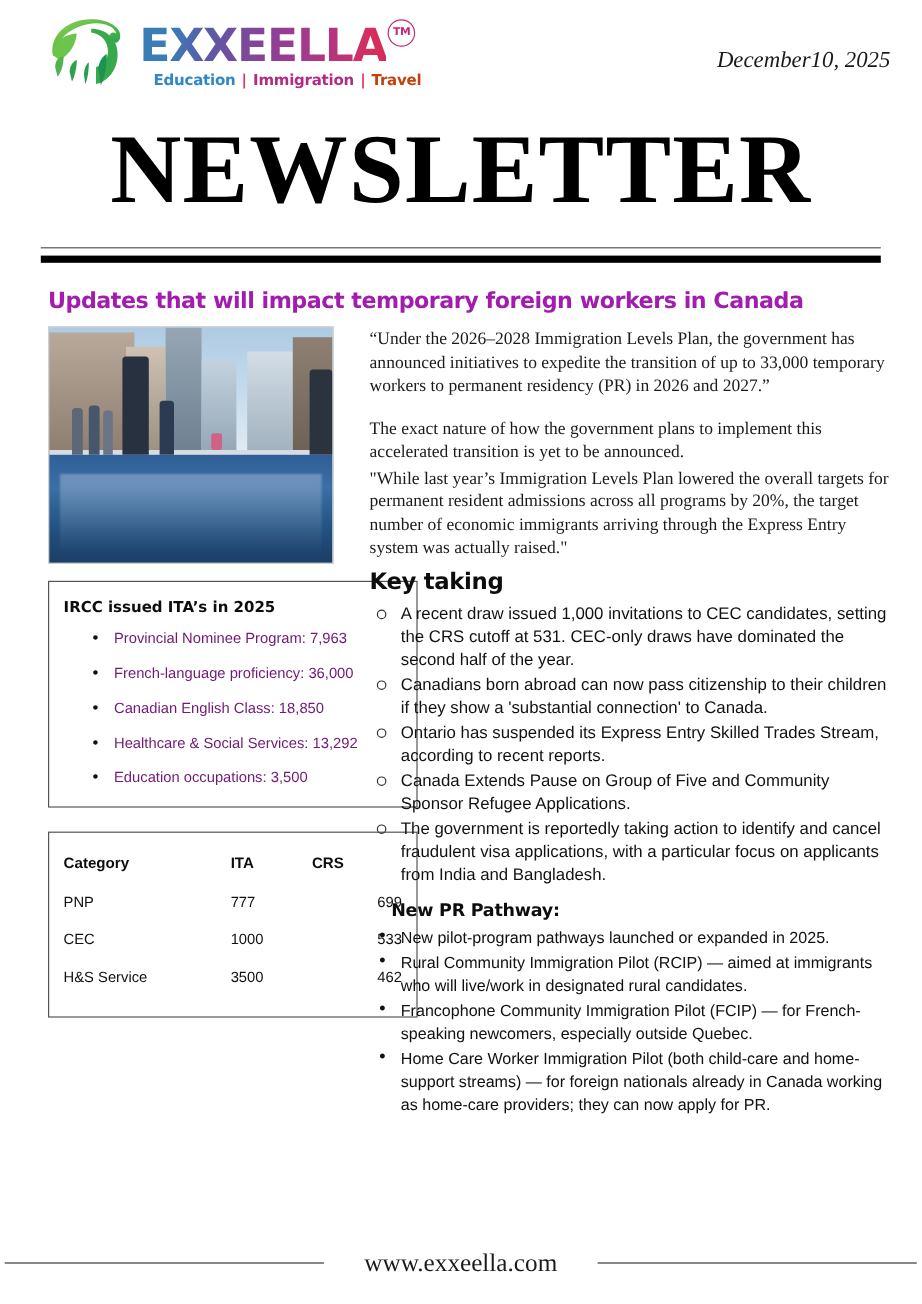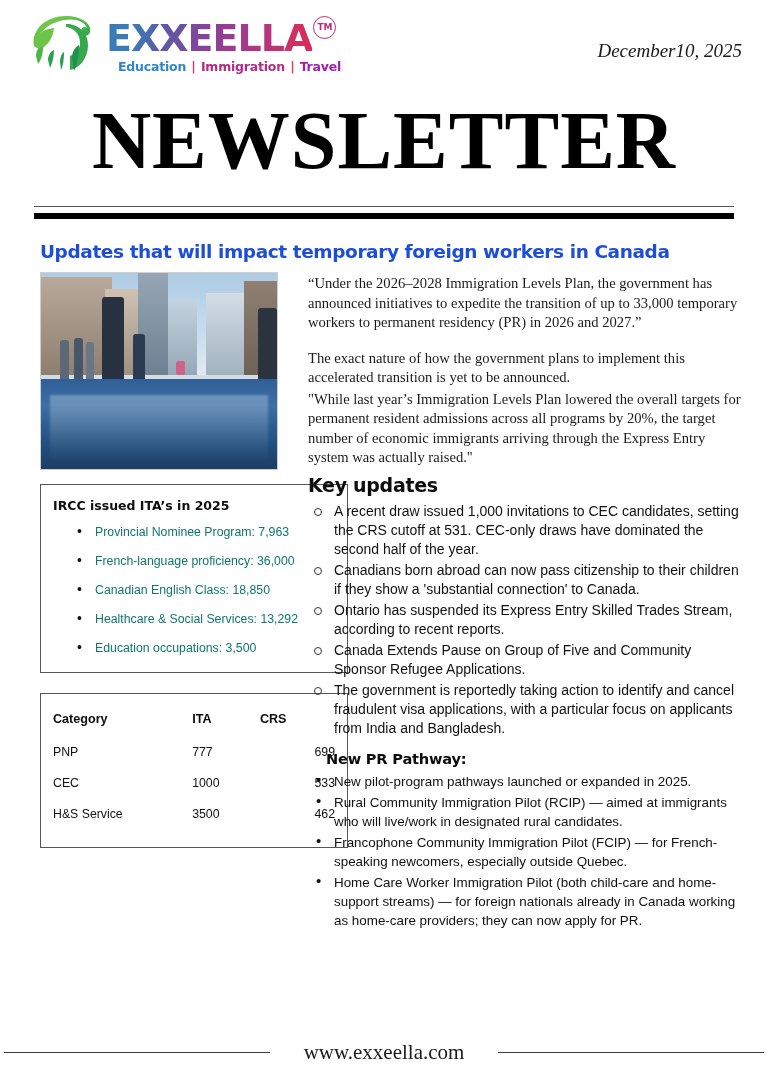--- a/index.html
+++ b/index.html
@@ -20,21 +20,21 @@
     height: 1087px;
     position: relative;
     box-sizing: border-box;
   }
 
   
   .masthead {
     display: flex;
     align-items: flex-start;
     justify-content: space-between;
-    padding: 12px 26px 0 26px;
+    padding: 12px 26px 0 36px;
     height: 92px;
     box-sizing: border-box;
   }
   .brand {
     display: flex;
     align-items: flex-start;
     gap: 6px;
   }
   .elephant-mark {
     width: 74px;
@@ -86,21 +86,21 @@
     font-family: "DejaVu Sans", sans-serif;
     font-size: 12.5px;
     font-weight: bold;
     letter-spacing: -0.2px;
     margin-top: 1px;
     white-space: nowrap;
   }
   .tg-edu { color: #2f86c8; margin-left: 12px; }
   .tg-sep { color: #e0336e; padding: 0 1px; }
   .tg-imm { color: #b32a86; }
-  .tg-trv { color: #a21caf; }
+  .tg-trv { color: #c2410c; }
 
   .issue-date {
     font-family: "Liberation Serif", serif;
     font-style: italic;
     font-size: 19px;
     color: #1a1a1a;
     padding-top: 28px;
     white-space: nowrap;
   }
 
@@ -126,21 +126,21 @@
     background: #000;
     margin: 6px 34px 0 34px;
   }
 
   
   .section-headline {
     font-family: "DejaVu Sans", sans-serif;
     font-weight: bold;
     font-size: 18.5px;
     letter-spacing: -0.4px;
-    color: #1d4ed8;
+    color: #a21caf;
     padding: 22px 26px 0 40px;
   }
 
   
   .columns {
     display: flex;
     padding: 10px 22px 0 22px;
     box-sizing: border-box;
   }
   .col-left {
@@ -228,21 +228,21 @@
     list-style: none;
     margin: 0;
     padding: 0;
   }
   .info-list li {
     position: relative;
     padding-left: 42px;
     font-size: 12.3px;
     line-height: 16px;
     margin-bottom: 13px;
-    color: #0f766e;
+    color: #701a75;
   }
   .info-list li:last-child { margin-bottom: 2px; }
   .info-list li::before {
     content: "\2022";
     position: absolute;
     left: 24px;
     top: -1px;
     font-size: 14px;
     color: #111;
   }
@@ -487,21 +487,21 @@
 
     </div>
 
     <div class="col-right">
 
       <p class="rc-serif">“Under the 2026–2028 Immigration Levels Plan, the government has announced initiatives to expedite the transition of up to 33,000 temporary workers to permanent residency (PR) in 2026 and 2027.”</p>
       <div class="rc-gap"></div>
       <p class="rc-serif">The exact nature of how the government plans to implement this accelerated transition is yet to be announced.</p>
       <p class="rc-serif">"While last year’s Immigration Levels Plan lowered the overall targets for permanent resident admissions across all programs by 20%, the target number of economic immigrants arriving through the Express Entry system was actually raised."</p>
 
-      <div class="rc-h2">Key updates</div>
+      <div class="rc-h2">Key taking</div>
       <ul class="hollow">
         <li>A recent draw issued 1,000 invitations to CEC candidates, setting the CRS cutoff at 531. CEC-only draws have dominated the second half of the year.</li>
         <li>Canadians born abroad can now pass citizenship to their children if they show a 'substantial connection' to Canada.</li>
         <li>Ontario has suspended its Express Entry Skilled Trades Stream, according to recent reports.</li>
         <li>Canada Extends Pause on Group of Five and Community Sponsor Refugee Applications.</li>
         <li>The government is reportedly taking action to identify and cancel fraudulent visa applications, with a particular focus on applicants from India and Bangladesh.</li>
       </ul>
 
       <div class="rc-h3">New PR Pathway:</div>
       <ul class="solid">

